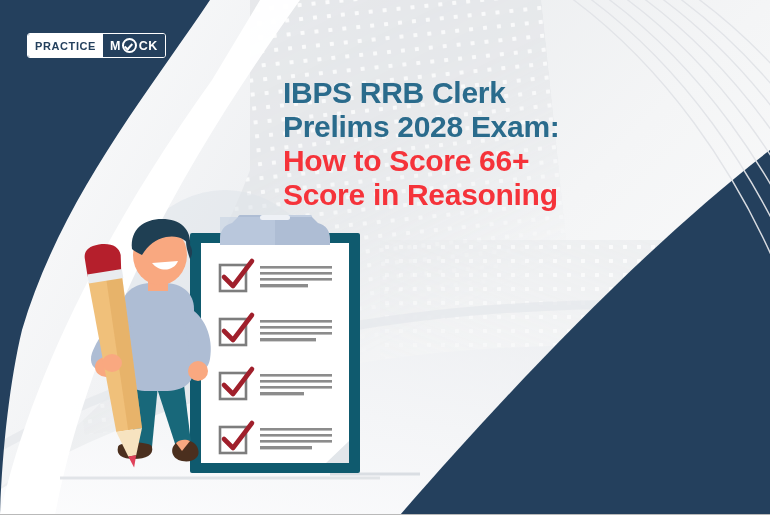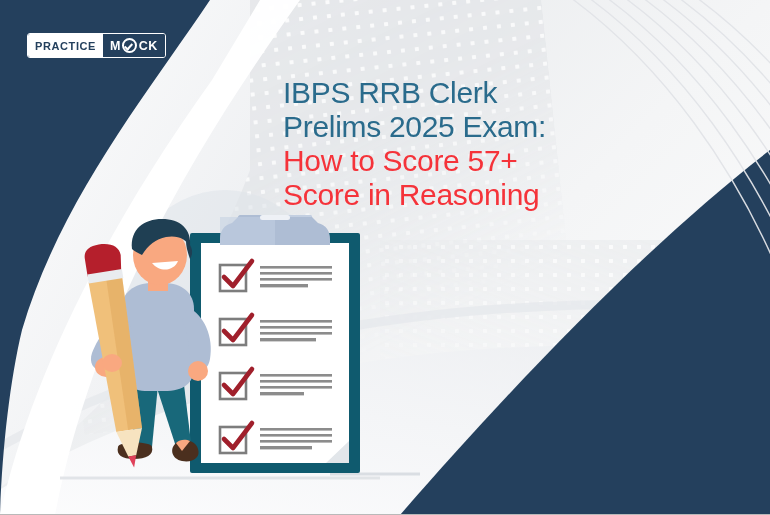--- a/index.html
+++ b/index.html
@@ -70,21 +70,21 @@
   }
   .logo-o::after{
     content:"";position:absolute;left:2px;top:1.5px;
     width:3px;height:6px;border:solid #fff;border-width:0 2px 2px 0;
     transform:rotate(42deg);
   }
 
   
   .headline{
     position:absolute;left:283px;top:76px;width:470px;
-    font-weight:400;
+    font-weight:700;
     font-size:30px;line-height:1.13;
     letter-spacing:-.3px;
   }
   .headline .l1,.headline .l2{color:#2a6b8c;display:block;}
   .headline .l3,.headline .l4{color:#f5333a;display:block;}
 
   
   .illo{position:absolute;left:60px;top:215px;width:330px;height:270px;}
   .illo svg{display:block;}
 </style>
@@ -147,22 +147,22 @@
     <div class="logo-left">PRACTICE</div>
     <div class="logo-right">
       <span class="ltr">M</span>
       <span class="logo-o"></span>
       <span class="ltr">CK</span>
     </div>
   </div>
 
   <div class="headline">
     <span class="l1">IBPS RRB Clerk</span>
-    <span class="l2">Prelims 2025 Exam:</span>
-    <span class="l3">How to Score 57+</span>
+    <span class="l2">Prelims 2028 Exam:</span>
+    <span class="l3">How to Score 66+</span>
     <span class="l4">Score in Reasoning</span>
   </div>
 
   <div class="illo">
     <svg viewBox="0 0 330 270" width="330" height="270">
 
       <g>
 
         <rect x="130" y="18" width="170" height="240" rx="2" fill="#0f5a6e"></rect>
 

